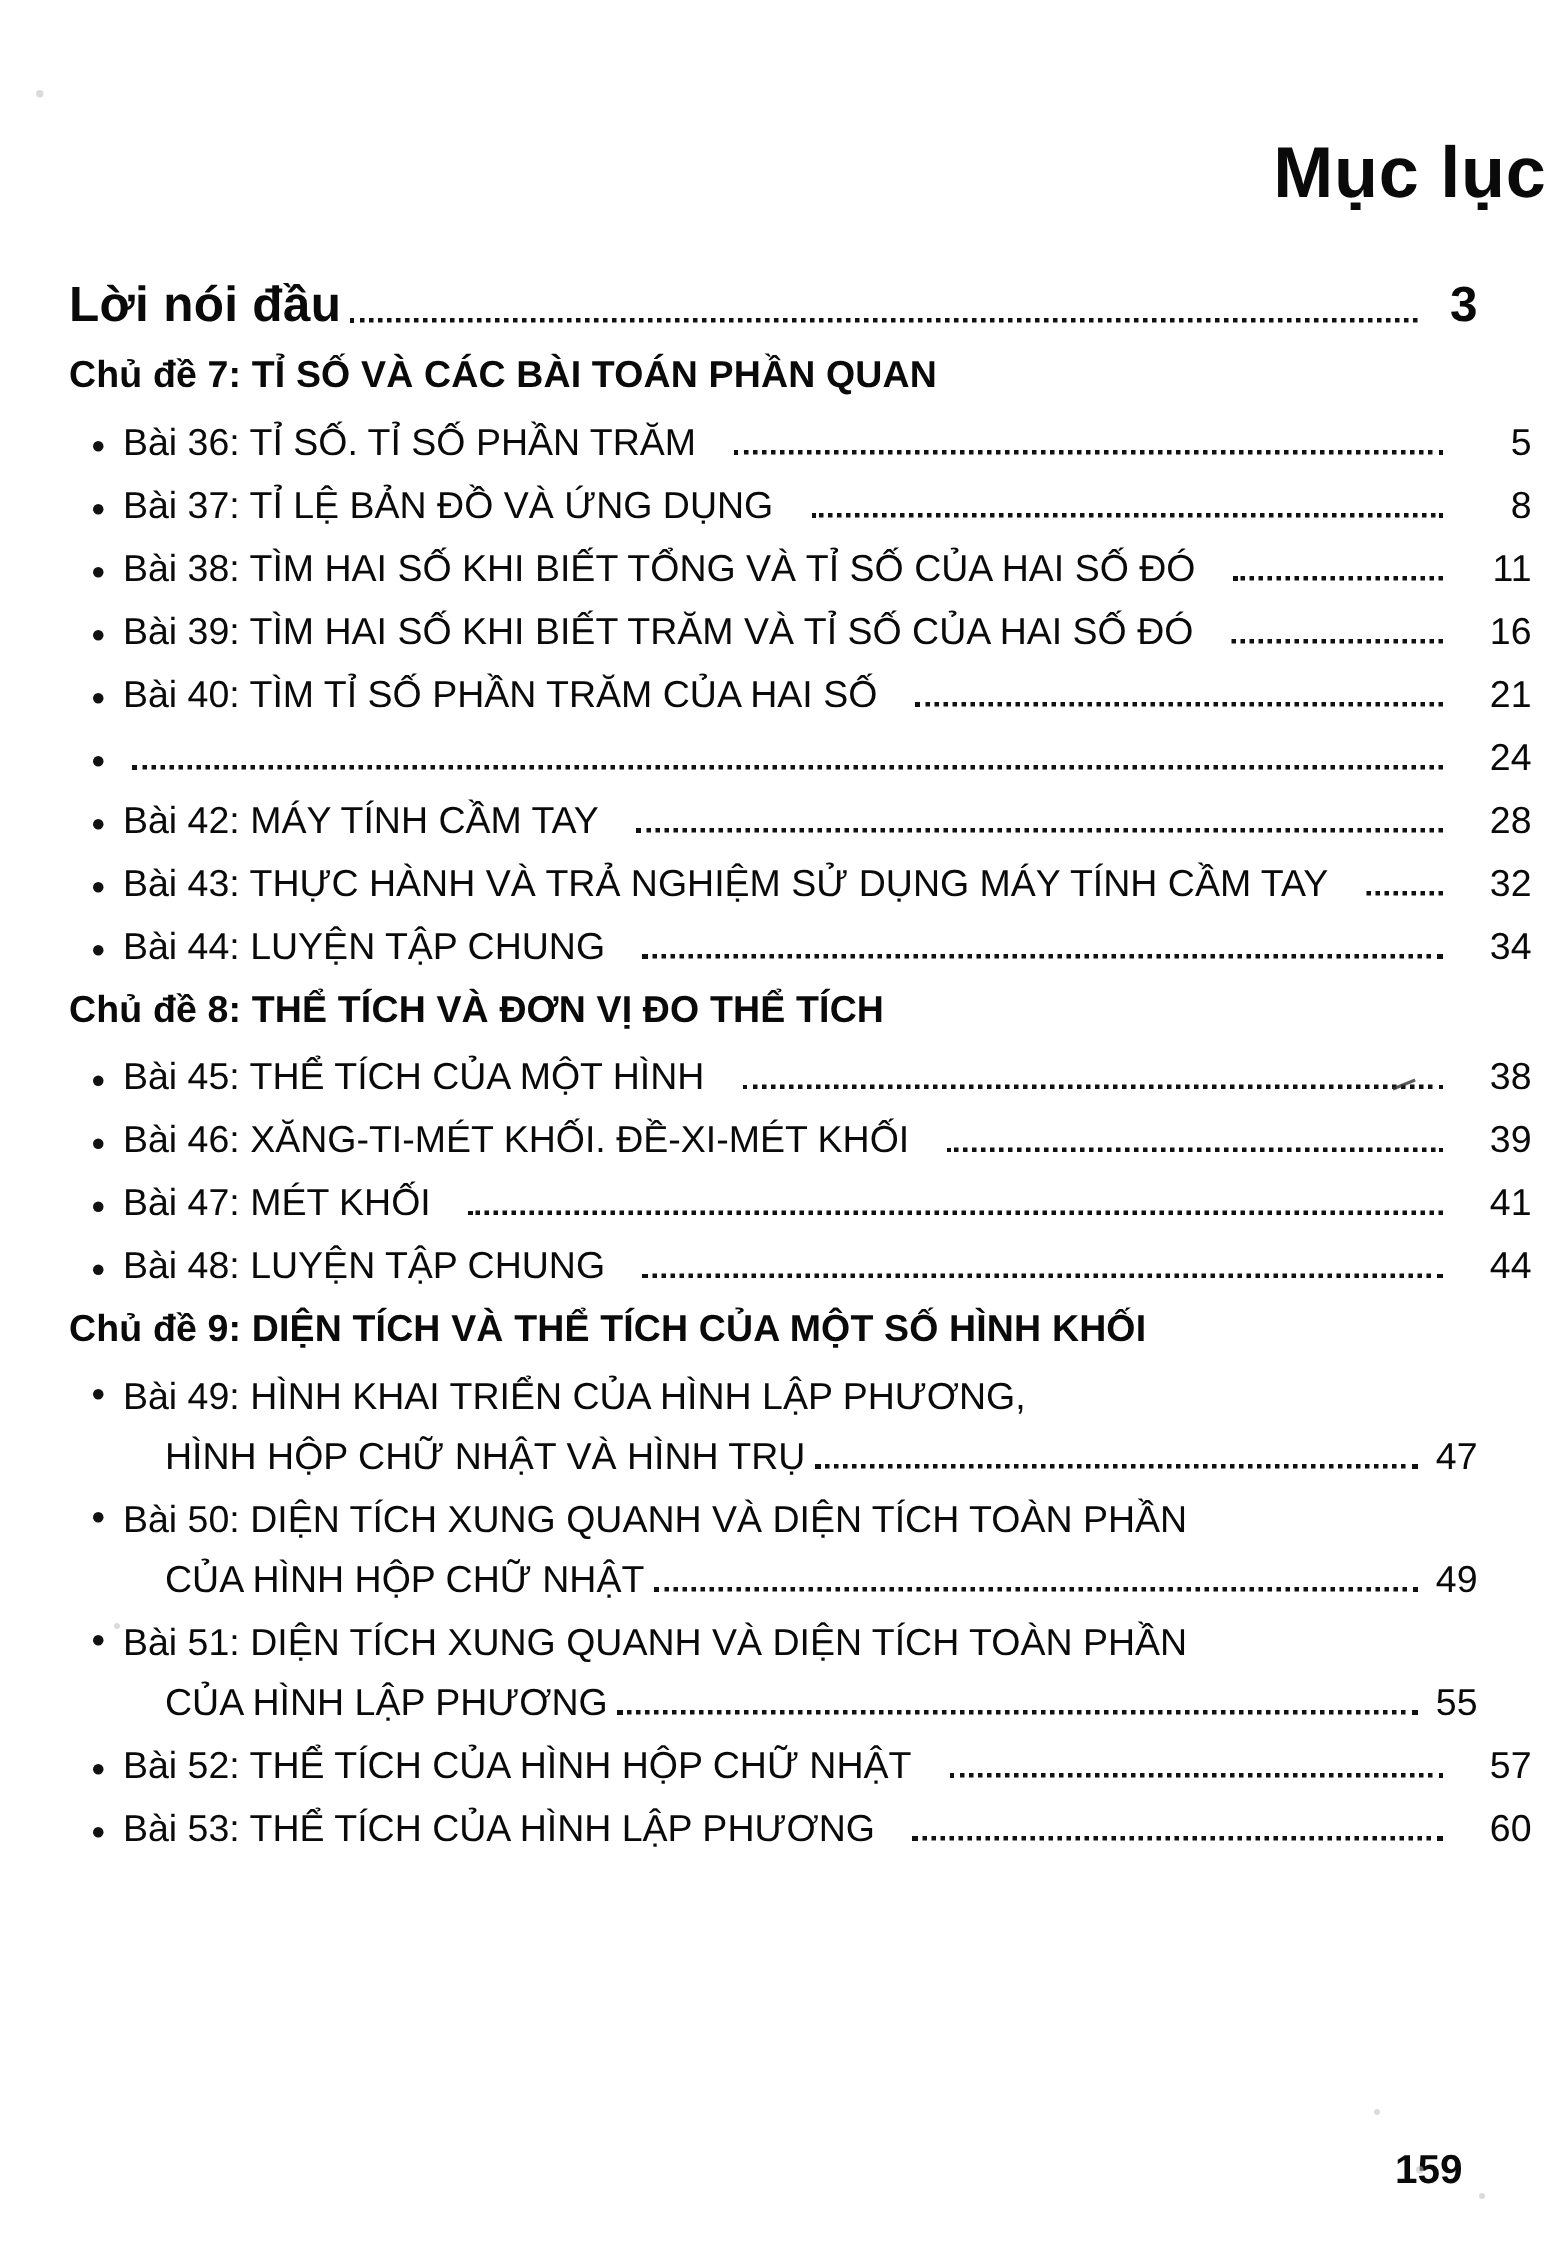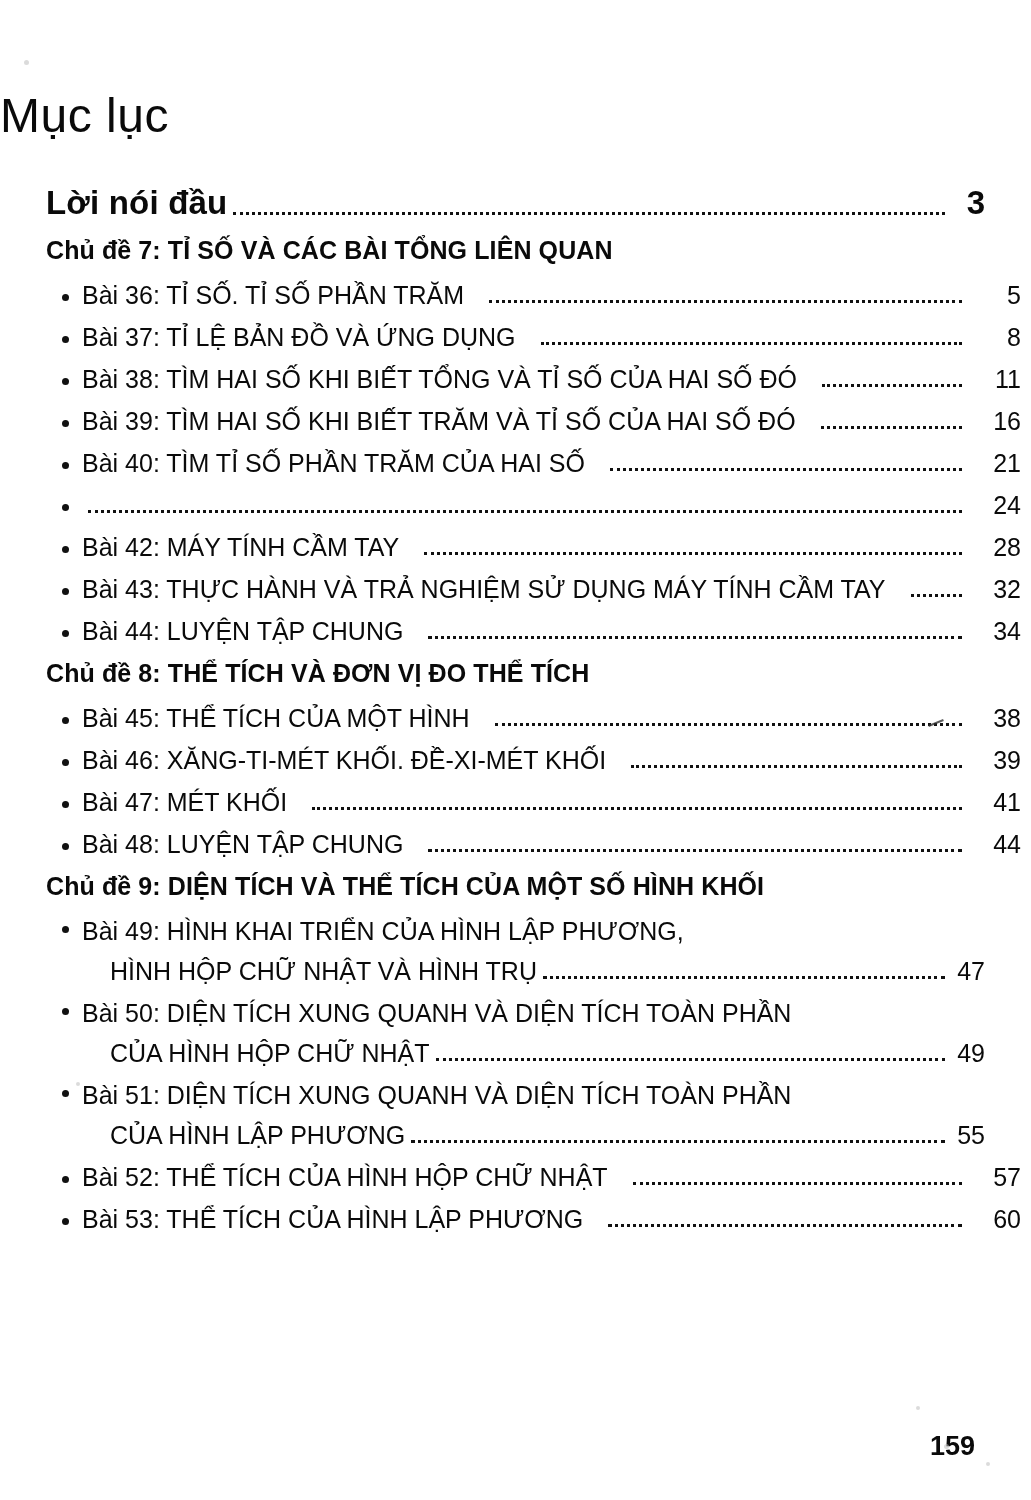--- a/index.html
+++ b/index.html
@@ -14,23 +14,23 @@
     font-family: "Liberation Sans", sans-serif;
     color: #0a0a0a;
     overflow: hidden;
   }
   .page {
     position: absolute;
     inset: 0;
     padding: 0;
   }
   .title {
-    text-align: left;
+    text-align: right;
     font-size: 48px;
-    font-weight: 400;
+    font-weight: 700;
     letter-spacing: 0.5px;
     margin: 92px 0 0 0;
     line-height: 1;
   }
   .toc {
     margin: 44px 46px 0 46px;
   }
   
   .row {
     display: flex;
@@ -137,21 +137,21 @@
   <h1 class="title">Mục lục</h1>
 
   <div class="toc">
 
     <div class="row preface">
       <span class="txt">Lời nói đầu</span>
       <span class="leader"></span>
       <span class="pg">3</span>
     </div>
 
-    <div class="chapter">Chủ đề 7: TỈ SỐ VÀ CÁC BÀI TỔNG LIÊN QUAN</div>
+    <div class="chapter">Chủ đề 7: TỈ SỐ VÀ CÁC BÀI TOÁN PHẦN QUAN</div>
 
     <div class="row lesson">
       <span class="bullet"></span>
       <span class="txt">Bài 36: TỈ SỐ. TỈ SỐ PHẦN TRĂM</span>
       <span class="leader"></span>
       <span class="pg">5</span>
     </div>
     <div class="row lesson">
       <span class="bullet"></span>
       <span class="txt">Bài 37: TỈ LỆ BẢN ĐỒ VÀ ỨNG DỤNG</span>

